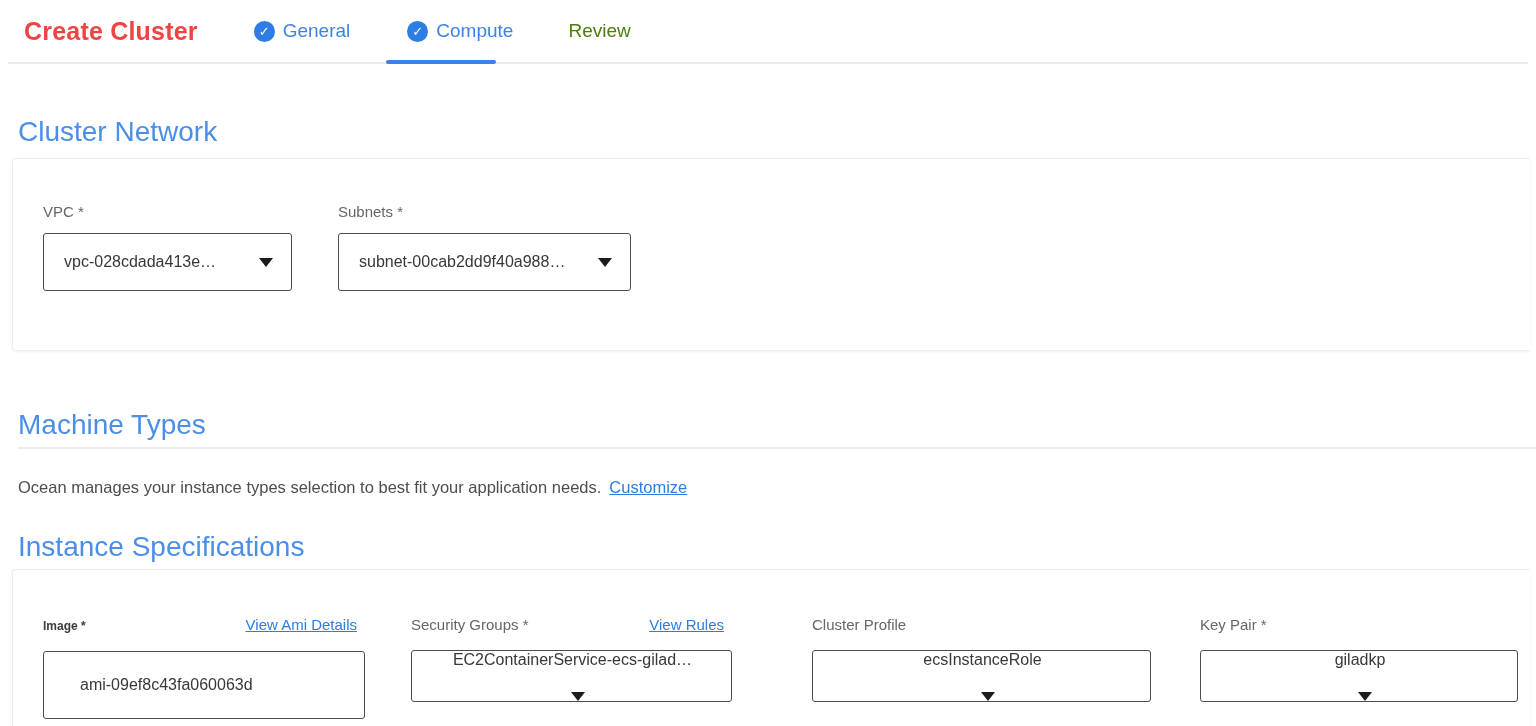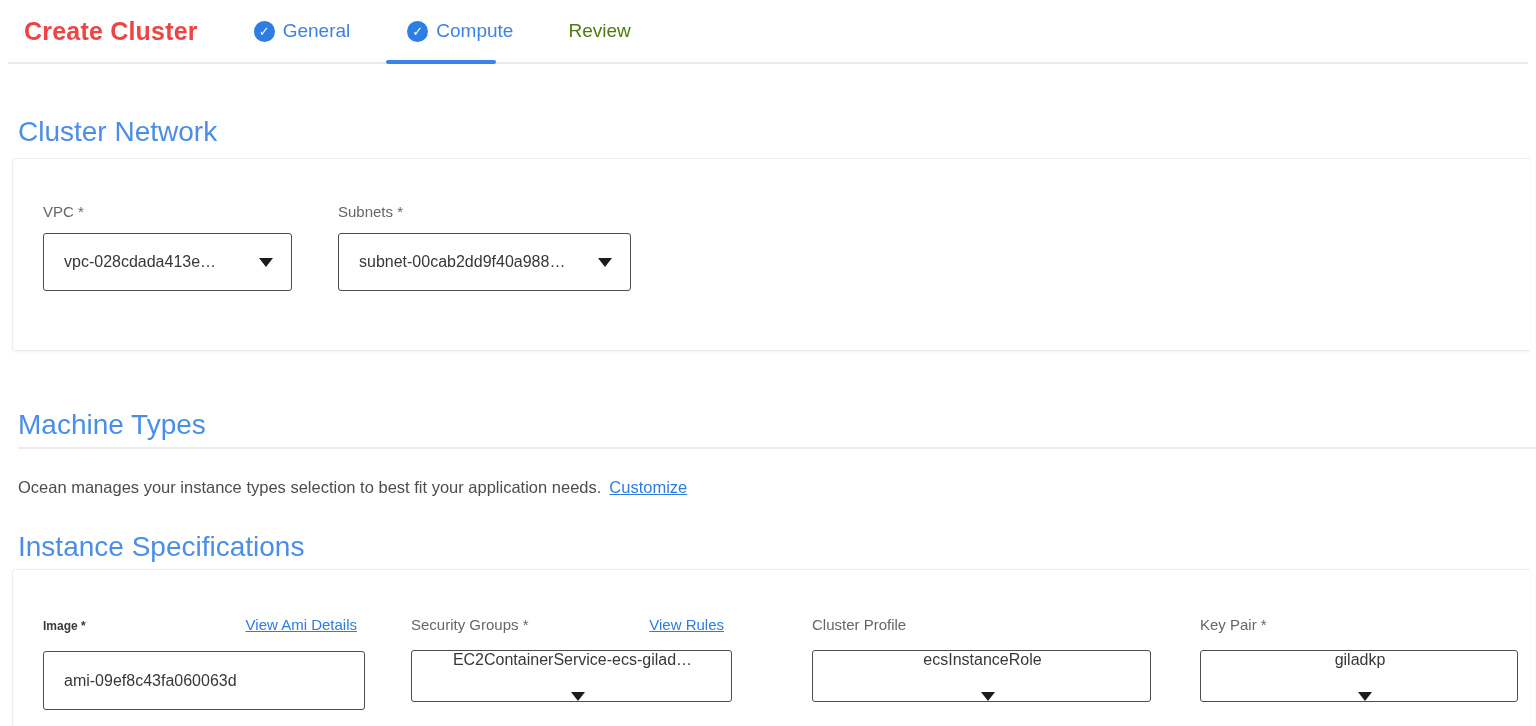--- a/index.html
+++ b/index.html
@@ -136,25 +136,25 @@
     width: 0; height: 0;
     border-left: 7px solid transparent;
     border-right: 7px solid transparent;
     border-top: 9px solid #1c1c1c;
     flex: none;
     margin-left: 10px;
   }
   .textbox {
     margin-top: 16px;
     width: 100%;
-    height: 59px;
+    height: 68px;
     border: 1px solid #4d4d4d;
     border-radius: 3px;
     background: #ffffff;
-    padding: 0 18px 0 20px;
+    padding: 0 18px 0 36px;
     font-size: 16px;
     color: #383838;
     font-family: "Liberation Sans", "DejaVu Sans", sans-serif;
     outline: none;
   }
 
   
   .col-vpc     { width: 249px; margin-right: 46px; }
   .col-subnets { width: 293px; }
 

